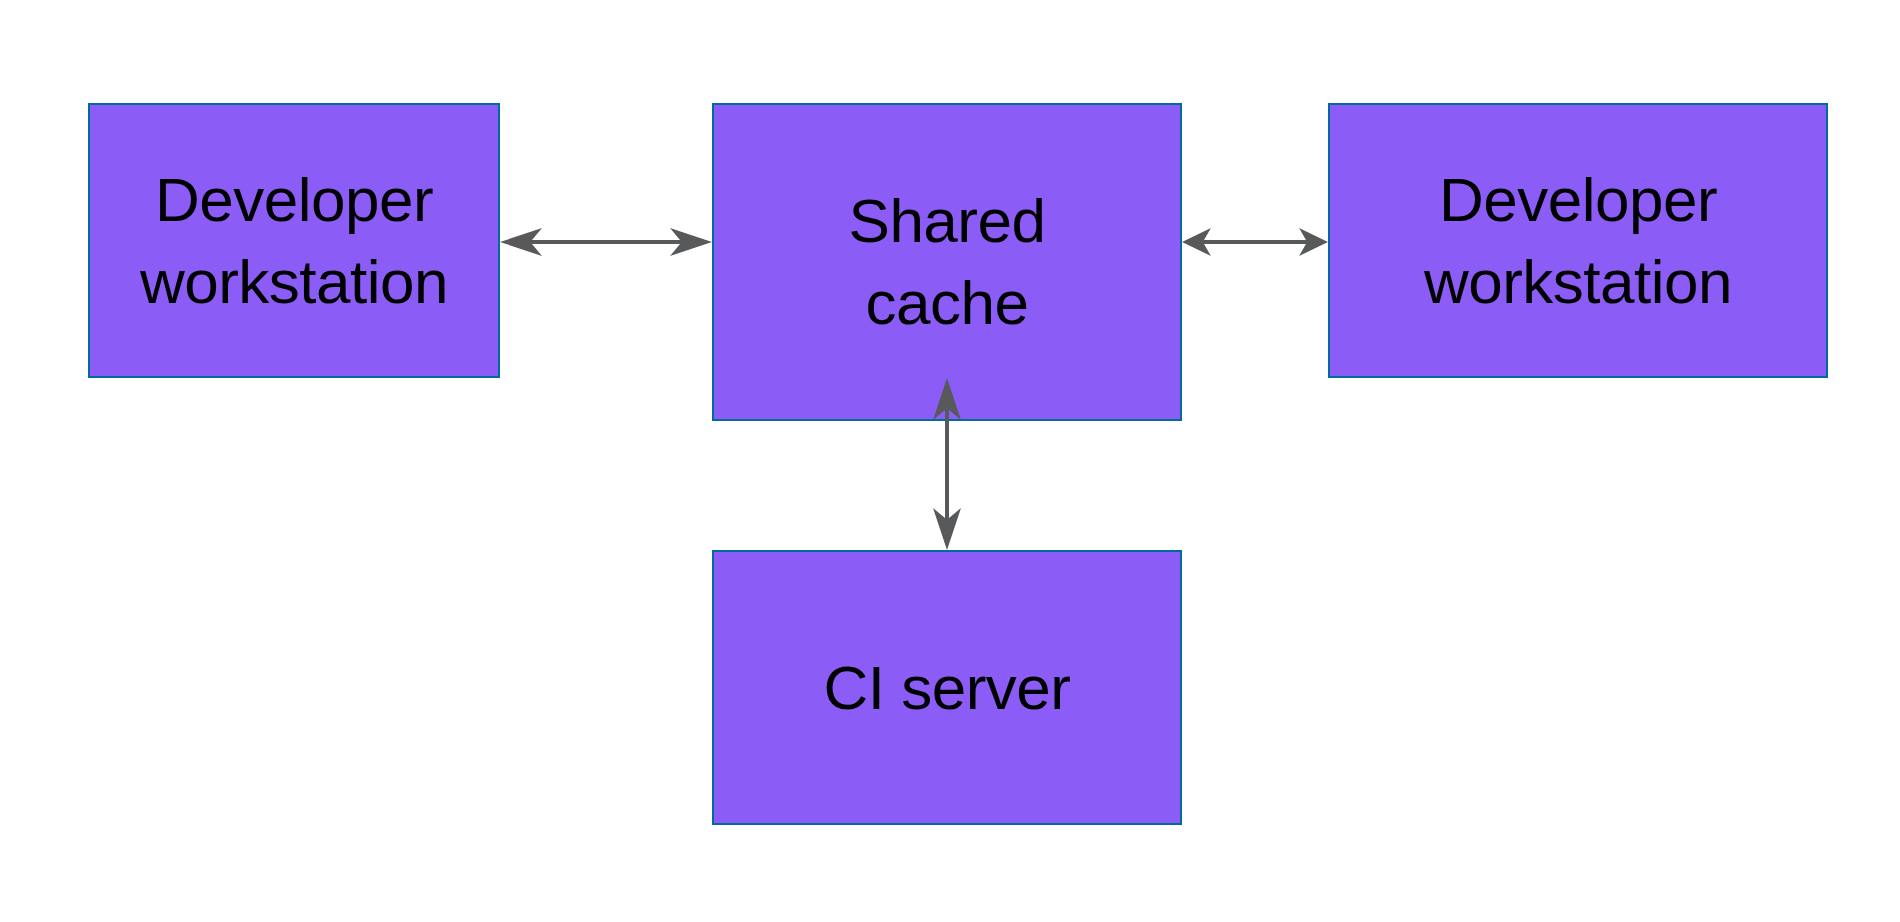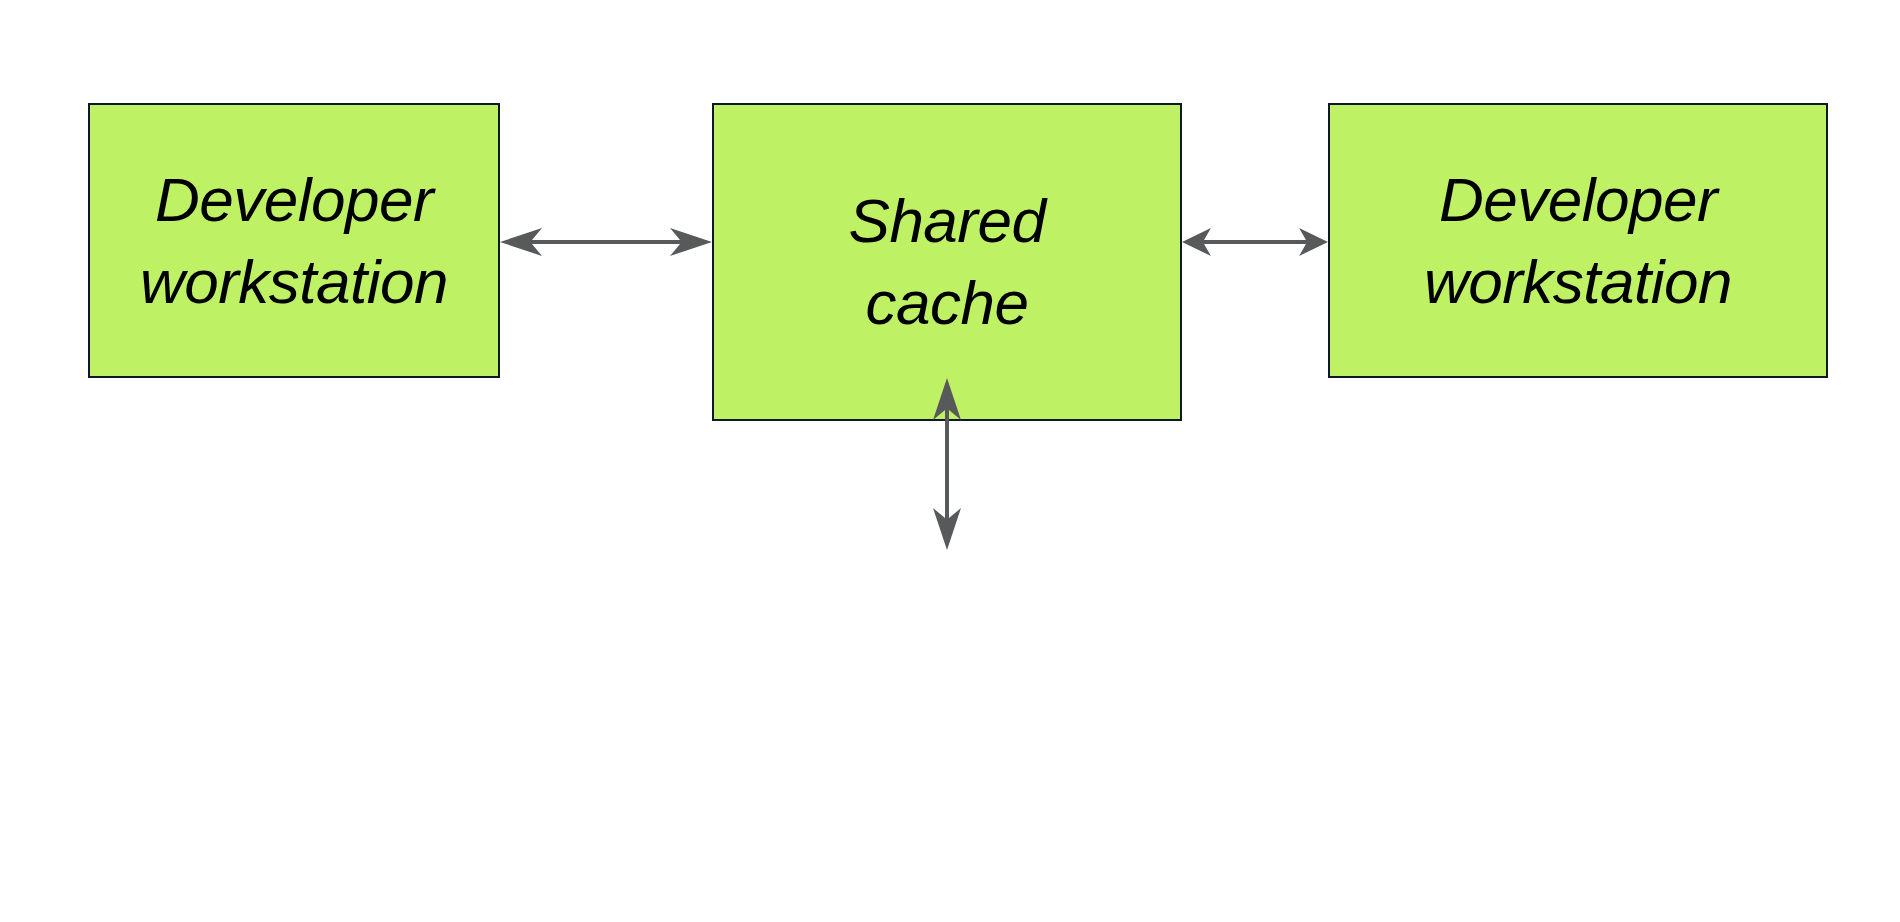--- a/index.html
+++ b/index.html
@@ -11,27 +11,26 @@
     position: relative;
     width: 1900px;
     height: 922px;
     background: #ffffff;
     overflow: hidden;
     font-family: "Liberation Sans", "DejaVu Sans", sans-serif;
   }
   .node {
     position: absolute;
     box-sizing: border-box;
-    background: #bef264;
-    border: 2px solid #0f172a;
+    background: #8b5cf6;
+    border: 2px solid #0369a1;
     display: flex;
     align-items: center;
     justify-content: center;
     text-align: center;
-    font-style: italic;
   }
   .node-label {
     color: #000000;
     font-size: 62px;
     line-height: 1.32;
     font-weight: 400;
     letter-spacing: -0.5px;
     white-space: pre-line;
     padding: 0 6px;
   }
@@ -57,20 +56,23 @@
   <div class="node" style="left:712px; top:103px; width:470px; height:318px;">
     <div class="node-label">Shared
 cache</div>
   </div>
 
   <div class="node" style="left:1328px; top:103px; width:500px; height:275px;">
     <div class="node-label">Developer
 workstation</div>
   </div>
 
+  <div class="node" style="left:712px; top:550px; width:470px; height:275px;">
+    <div class="node-label">CI server</div>
+  </div>
 
   <div class="connector" style="left:500px; top:228px; width:212px; height:28px;">
     <svg width="212" height="28" viewBox="0 0 212 28" preserveAspectRatio="none">
       <path d="M 0 14 L 42 0 L 32 12 L 180 12 L 170 0 L 212 14 L 170 28 L 180 16 L 32 16 L 42 28 Z" fill="#58595b"></path>
     </svg>
   </div>
 
   <div class="connector" style="left:1182px; top:228px; width:146px; height:28px;">
     <svg width="146" height="28" viewBox="0 0 212 28" preserveAspectRatio="none">
       <path d="M 0 14 L 42 0 L 32 12 L 180 12 L 170 0 L 212 14 L 170 28 L 180 16 L 32 16 L 42 28 Z" fill="#58595b"></path>

